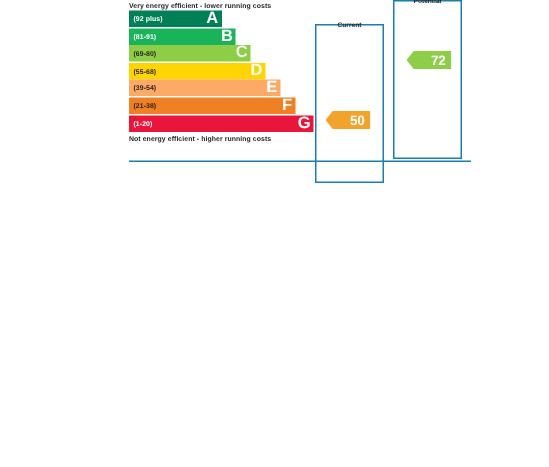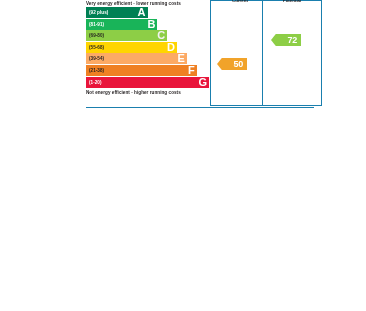--- a/index.html
+++ b/index.html
@@ -83,27 +83,27 @@
     position: absolute;
     left: 123px;
     top: 0;
     width: 105px;
     height: 110px;
   }
 
   .rating-col {
     position: absolute;
     top: 0px;
-    width: 60px;
+    width: 46px;
     height: 106px;
     border: 1.4px solid #1a7fae;
     box-sizing: border-box;
     background: #ffffff;
   }
-  .rating-col.current   { left: 1px; }
+  .rating-col.current   { left: 1px; margin-top: 16px; }
   .rating-col.potential { left: 53px; }
 
   .col-head {
     position: absolute;
     top: -3px;
     left: 0;
     width: 100%;
     text-align: center;
     font-size: 4.4px;
     font-weight: bold;

